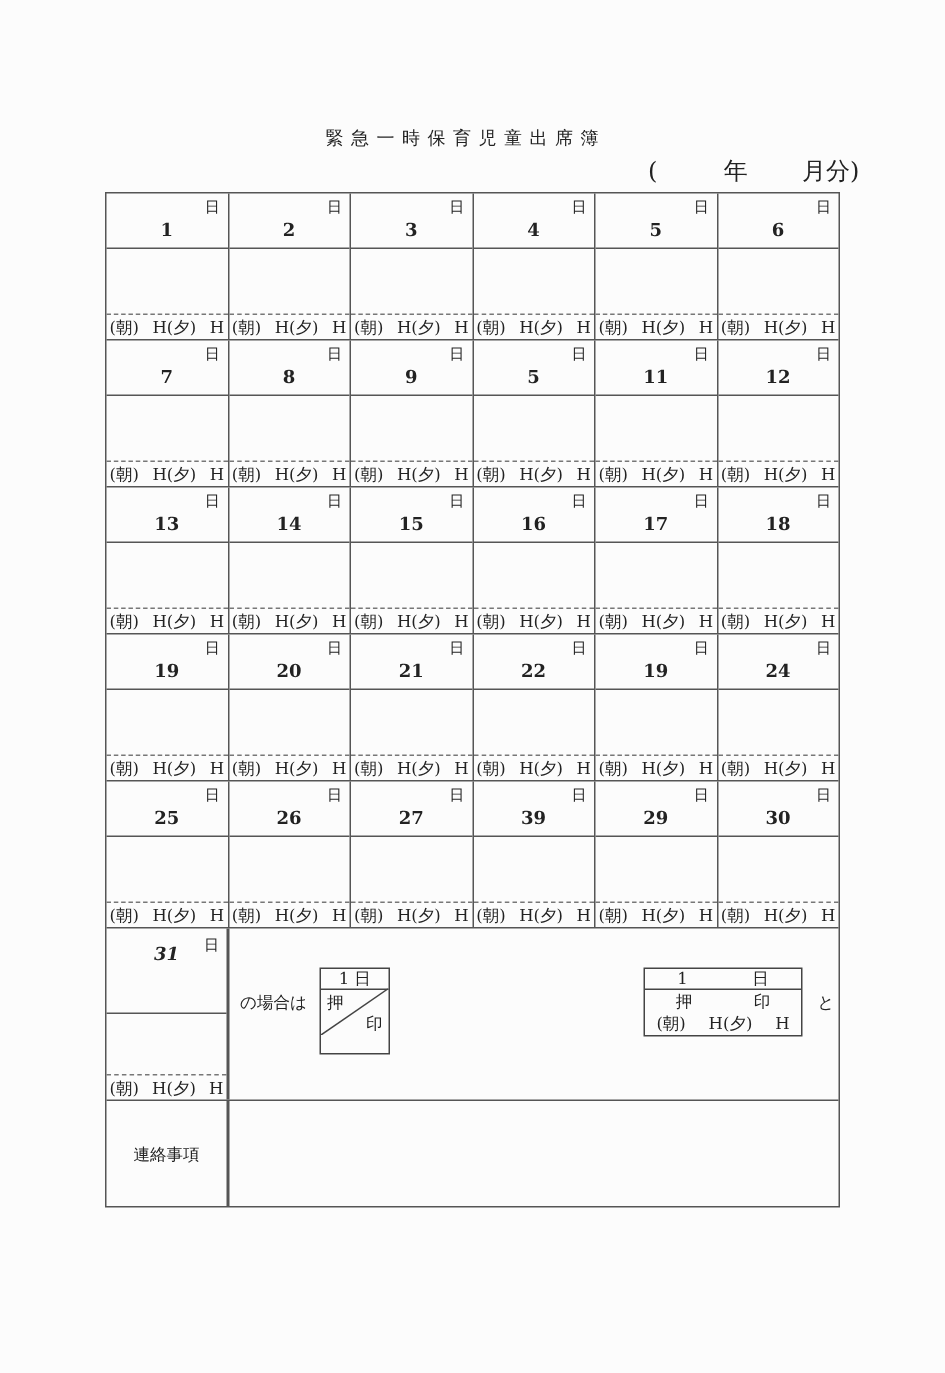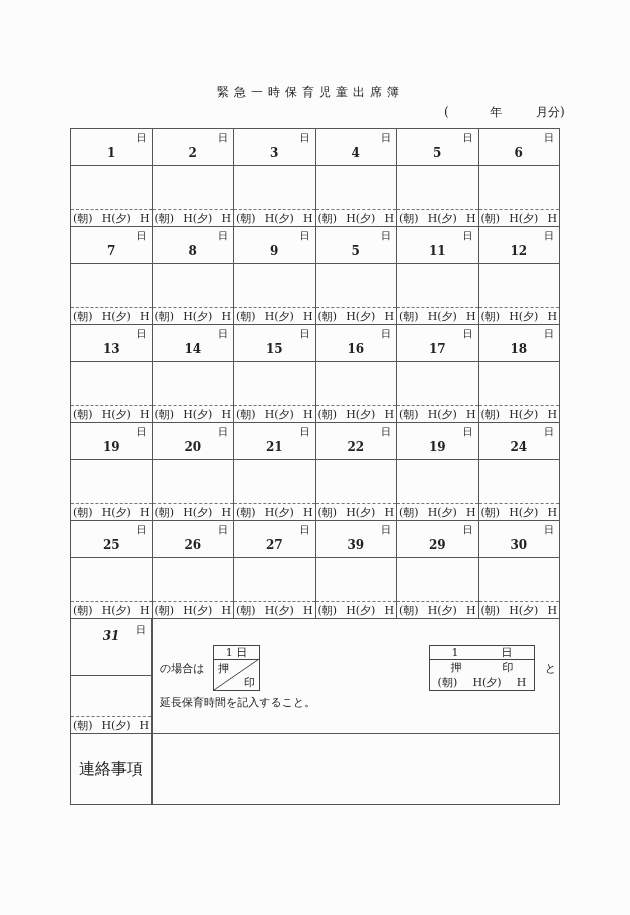--- a/index.html
+++ b/index.html
@@ -1,18 +1,18 @@
 <!DOCTYPE html>
 <html><head>
 <meta charset="utf-8">
 <style>
   html,body{margin:0;padding:0;background:#fcfcfc;}
   body{width:630px;height:915px;position:relative;font-family:"DejaVu Serif","Liberation Serif",serif;color:#222;overflow:hidden;}
   .title{position:absolute;left:217px;top:84px;font-size:12px;letter-spacing:5px;}
-  .period{position:absolute;left:444px;top:104px;font-size:12px;}
+  .period{position:absolute;left:432px;top:104px;font-size:16px;}
   .period span{display:inline-block;}
   .grid{position:absolute;left:70px;top:128px;width:490px;border:1px solid #555;box-sizing:border-box;}
   .week{display:flex;height:98px;border-bottom:1px solid #555;box-sizing:border-box;}
   .day{flex:1;border-right:1px solid #555;position:relative;box-sizing:border-box;}
   .day:last-child{border-right:none;}
   .day .nichi{position:absolute;right:5px;top:2px;font-size:10px;}
   .day .num{position:absolute;left:0;right:0;top:17px;text-align:center;font-size:12px;font-weight:bold;}
   .day .hdr{position:absolute;left:0;right:0;top:0;height:36px;border-bottom:1px solid #555;}
   .day .foot{position:absolute;left:0;right:0;bottom:0;height:17px;border-top:1px dashed #777;font-size:11px;line-height:17px;display:flex;justify-content:space-between;padding:0 2px;box-sizing:border-box;white-space:nowrap;}
   .row31{display:flex;height:115px;border-bottom:1px solid #555;box-sizing:border-box;}
@@ -20,31 +20,31 @@
   .c31 .hdr{position:absolute;left:0;right:0;top:0;height:56px;border-bottom:1px solid #555;}
   .c31 .nichi{position:absolute;right:5px;top:4px;font-size:10px;}
   .c31 .num{position:absolute;left:0;right:0;top:10px;text-align:center;font-size:12px;font-weight:bold;font-style:italic;}
   .c31 .foot{position:absolute;left:0;right:0;bottom:0;height:17px;border-top:1px dashed #777;font-size:11px;line-height:17px;display:flex;justify-content:space-between;padding:0 2px;box-sizing:border-box;}
   .instr{flex:1;position:relative;font-size:11px;}
   .instr .l1{position:absolute;left:7px;top:8px;white-space:nowrap;}
   .instr .l2a{position:absolute;left:7px;top:42px;}
   .instr .l2b{position:absolute;left:139px;top:42px;}
   .instr .l2c{position:absolute;left:392px;top:42px;}
   .instr .l3{position:absolute;left:7px;top:76px;}
-  .stamp1{position:absolute;left:60px;top:26px;width:47px;height:46px;border:1px solid #444;box-sizing:border-box;font-size:11px;}
+  .stamp1{position:absolute;left:60px;top:26px;width:47px;height:58px;border:1px solid #444;box-sizing:border-box;font-size:11px;}
   .stamp1 .top{height:13px;border-bottom:1px solid #444;text-align:center;line-height:13px;}
   .stamp1 .a{position:absolute;left:4px;top:15px;}
   .stamp1 .b{position:absolute;right:4px;top:29px;}
   .stamp1 svg{position:absolute;left:0;top:13px;}
   .stamp2{position:absolute;left:276px;top:26px;width:106px;height:46px;border:1px solid #444;box-sizing:border-box;font-size:11px;}
   .stamp2 .top{height:13px;border-bottom:1px solid #444;display:flex;justify-content:space-around;line-height:13px;}
   .stamp2 .mid{display:flex;justify-content:space-around;line-height:15px;}
   .stamp2 .bot{display:flex;justify-content:space-around;line-height:15px;}
   .notes{display:flex;height:70px;}
-  .notes .label{width:82px;border-right:2px solid #555;display:flex;align-items:center;justify-content:center;font-size:16px;box-sizing:border-box;}
+  .notes .label{width:82px;border-right:2px solid #555;display:flex;align-items:center;justify-content:center;font-size:11px;box-sizing:border-box;}
   .notes .area{flex:1;}
 </style>
 </head>
 <body>
 
 <div class="title">緊急一時保育児童出席簿</div>
 <div class="period">
   <span>(</span>
   <span style="width:34px"></span>
   <span>年</span>
@@ -427,20 +427,19 @@
             <span>押</span>
             <span>印</span>
           </div>
         <div class="bot">
             <span>(朝)</span>
             <span>H(夕)</span>
             <span>H</span>
           </div>
       </div>
       <div class="l2c">と</div>
-      <div class="l3">延長保育時間を記入すること。</div>
     </div>
   </div>
   <div class="notes">
     <div class="label">連絡事項</div>
     <div class="area"></div>
   </div>
 </div>
 
 </body></html>

